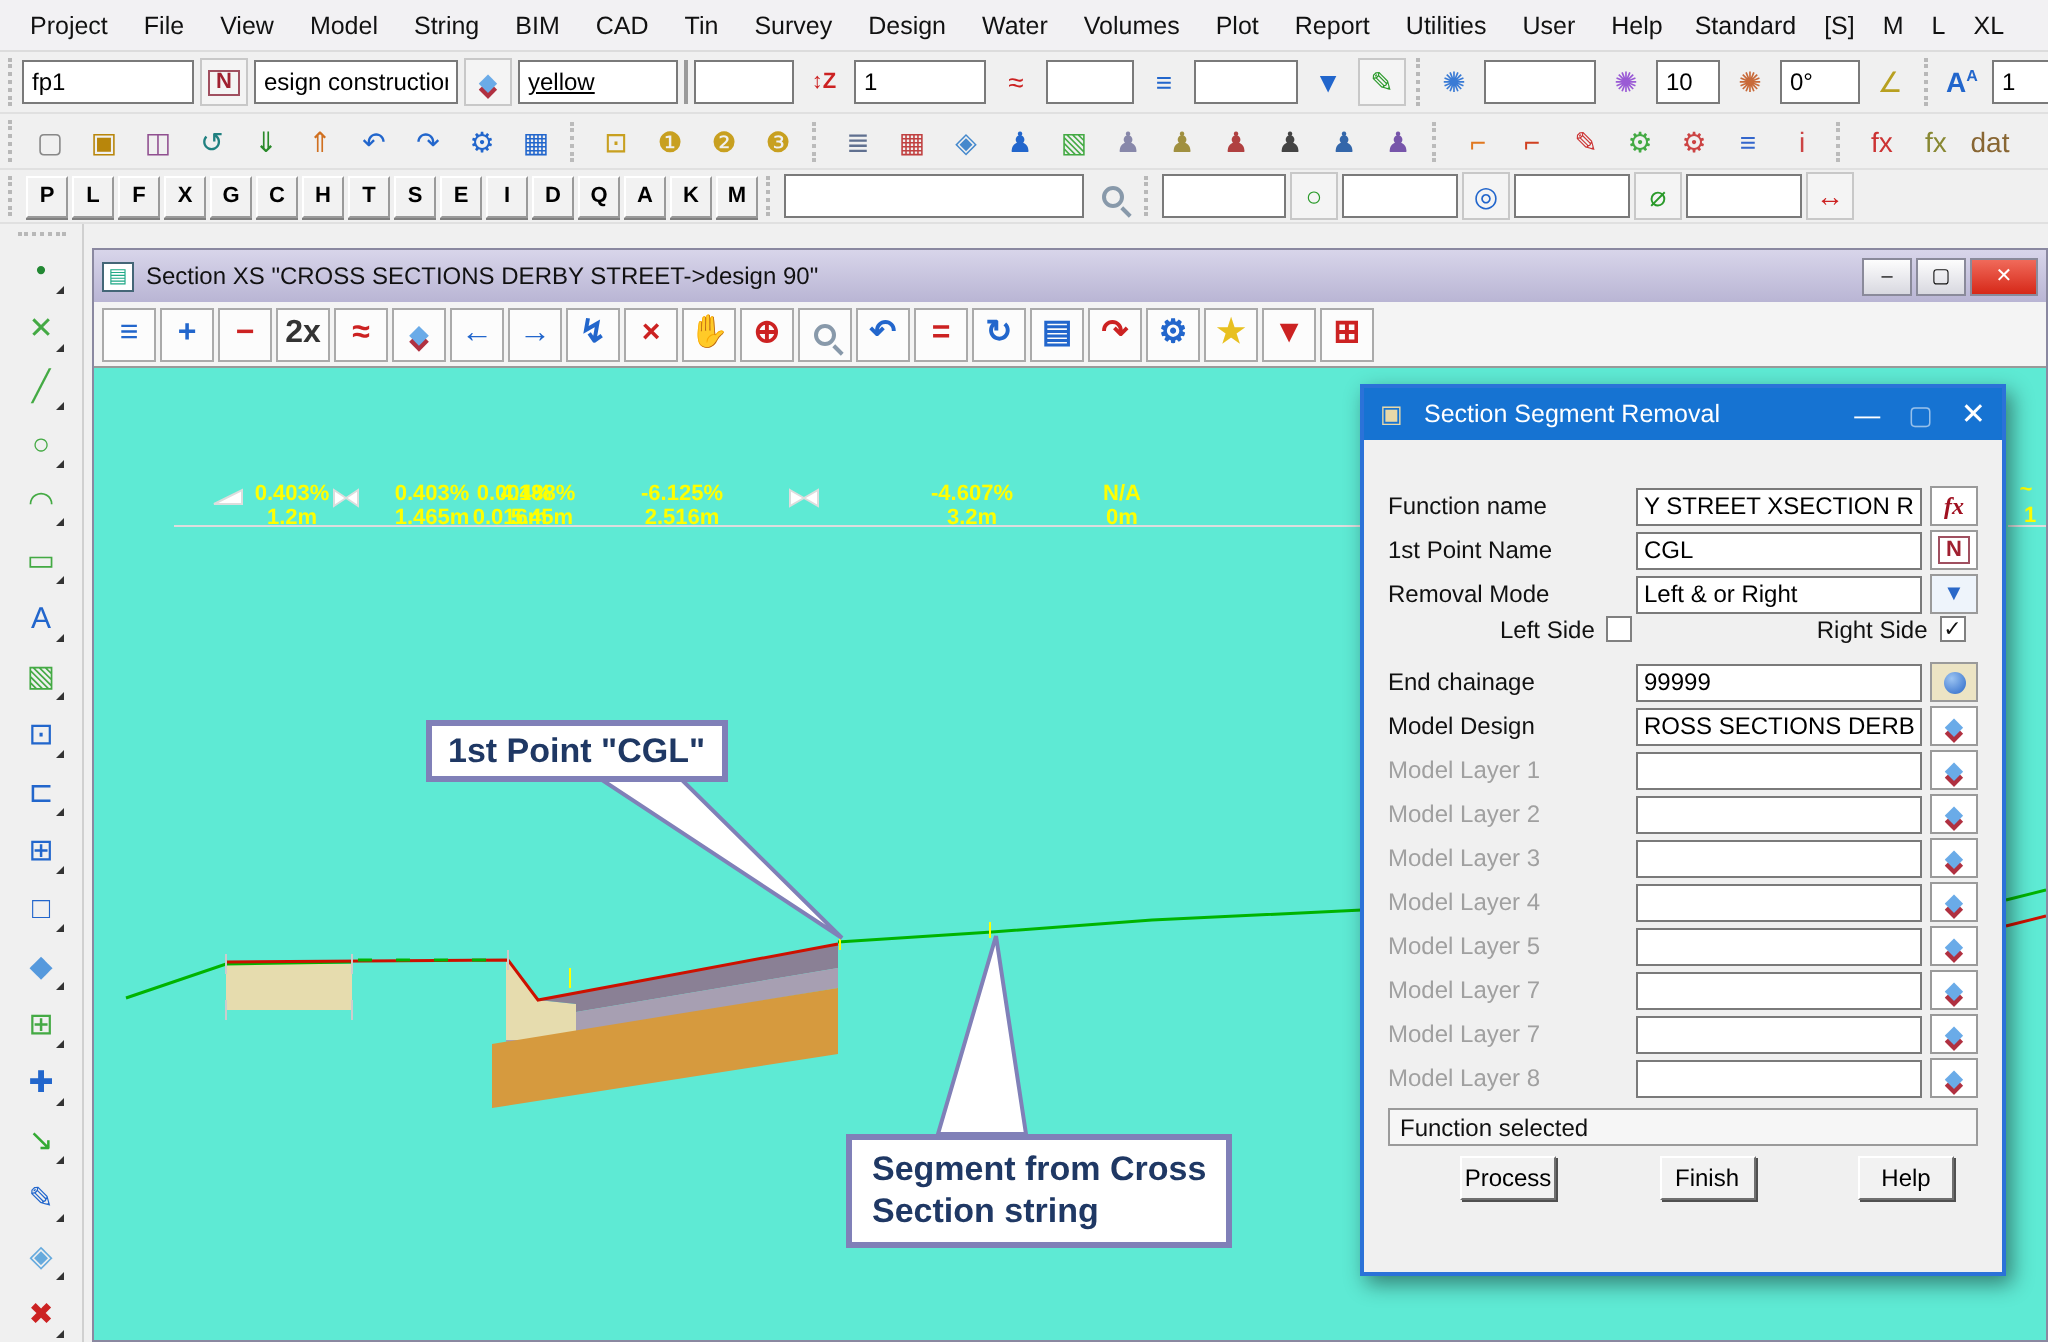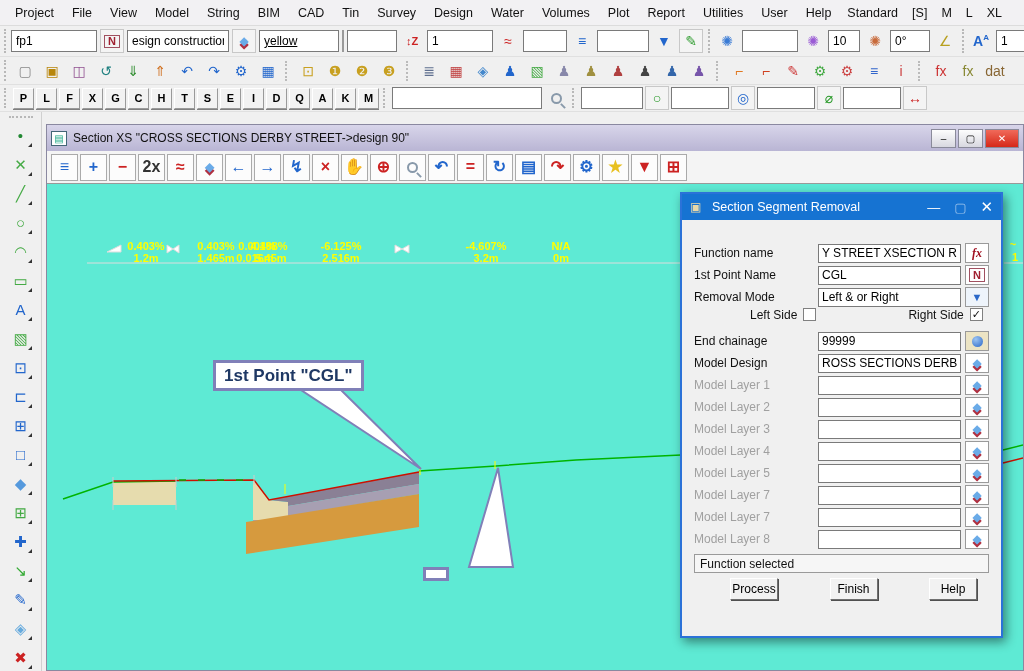--- a/index.html
+++ b/index.html
@@ -555,20 +555,22 @@
             </g>
 
             <g fill="#ffffff" stroke="#8080b8" stroke-width="2">
               <polygon points="254,206 294,206 374,285"></polygon>
               <polygon points="422,383 466,383 451,284"></polygon>
             </g>
           </svg>
 
           <div class="callout" style="left:166px;top:176px">1st Point "CGL"</div>
           <div class="callout" style="left:376px;top:383px;padding:4px 10px">
+            <div>Segment from Cross</div>
+            <div>Section string</div>
           </div>
         </div>
       </div>
     </div>
   </div>
 
   <div class="dlg">
     <div class="dtitle">
       <span class="dicon">▣</span>
       <span>Section Segment Removal</span>

